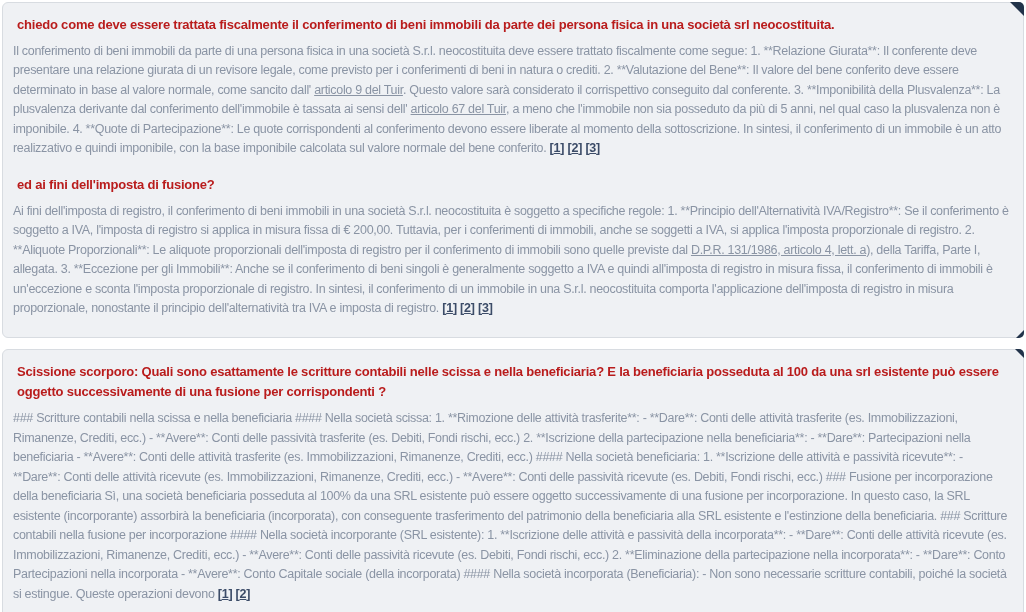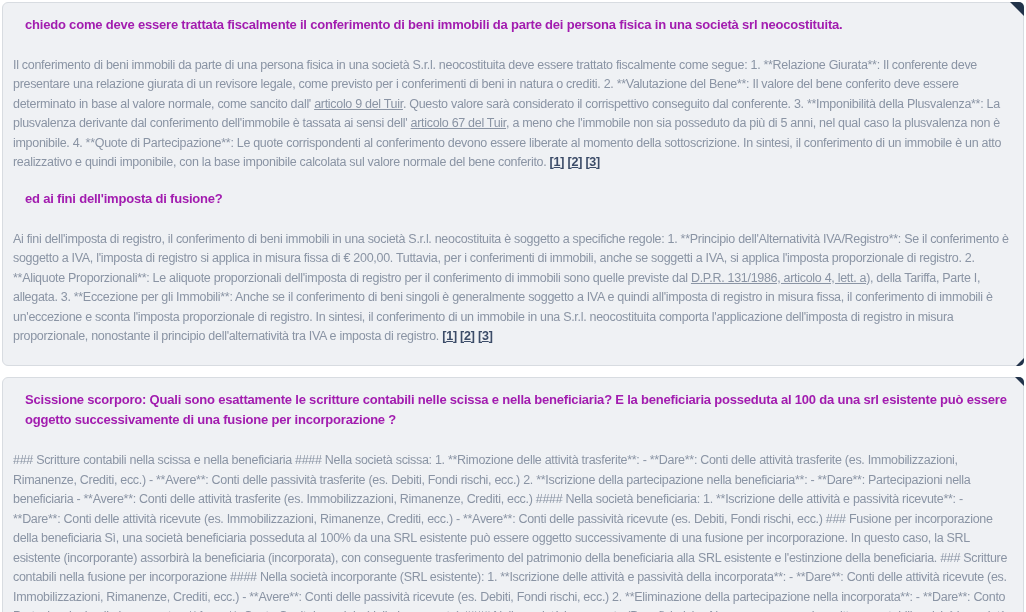--- a/index.html
+++ b/index.html
@@ -11,27 +11,27 @@
   }
   .chat { display: flex; flex-direction: column; gap: 11px; padding: 2px; }
   .card {
     position: relative;
     background: #eff1f4;
     border: 1px solid #d8dce1;
     border-radius: 6px;
     padding: 2px 10px 8px 10px;
   }
   .question {
-    margin: 10px 0 4px 12px;
+    margin: 10px 0 4px 4px;
     font-size: 13px; font-weight: 700;
-    color: #a21caf; letter-spacing: -0.2px; line-height: 1.6;
+    color: #b91c1c; letter-spacing: -0.2px; line-height: 1.6;
   }
   .qa + .qa .question { margin-top: 16px; }
   .answer {
-    margin: 20px 0 10px 0;
+    margin: 6px 0 10px 0;
     font-size: 12.5px; color: #8a94a4;
     letter-spacing: -0.3px; line-height: 19.5px;
   }
   a.inline-link { color: #8a94a4; text-decoration: underline; cursor: pointer; }
   a.cite {
     color: #3c4c68; font-weight: 700; text-decoration: none;
     letter-spacing: -0.2px; cursor: pointer;
   }
   a.cite u { text-decoration: underline; }
   .corner { position: absolute; width: 0; height: 0; }
@@ -65,19 +65,19 @@
     <div class="qa">
       <h2 class="question">ed ai fini dell'imposta di fusione?</h2>
       <p class="answer">Ai fini dell'imposta di registro, il conferimento di beni immobili in una società S.r.l. neocostituita è soggetto a specifiche regole: 1. **Principio dell'Alternatività IVA/Registro**: Se il conferimento è soggetto a IVA, l'imposta di registro si applica in misura fissa di € 200,00. Tuttavia, per i conferimenti di immobili, anche se soggetti a IVA, si applica l'imposta proporzionale di registro. 2. **Aliquote Proporzionali**: Le aliquote proporzionali dell'imposta di registro per il conferimento di immobili sono quelle previste dal <a class="inline-link">D.P.R. 131/1986, articolo 4, lett. a)</a>, della Tariffa, Parte I, allegata. 3. **Eccezione per gli Immobili**: Anche se il conferimento di beni singoli è generalmente soggetto a IVA e quindi all'imposta di registro in misura fissa, il conferimento di immobili è un'eccezione e sconta l'imposta proporzionale di registro. In sintesi, il conferimento di un immobile in una S.r.l. neocostituita comporta l'applicazione dell'imposta di registro in misura proporzionale, nonostante il principio dell'alternatività tra IVA e imposta di registro. <a class="cite">[<u>1</u>]</a> <a class="cite">[<u>2</u>]</a> <a class="cite">[<u>3</u>]</a> </p>
     </div>
     <span class="corner corner-br"></span>
   </section>
 
   <section class="card">
     <span class="corner corner-tr small"></span>
     <div class="qa">
-      <h2 class="question">Scissione scorporo: Quali sono esattamente le scritture contabili nelle scissa e nella beneficiaria? E la beneficiaria posseduta al 100 da una srl esistente può essere oggetto successivamente di una fusione per incorporazione ?</h2>
+      <h2 class="question">Scissione scorporo: Quali sono esattamente le scritture contabili nelle scissa e nella beneficiaria? E la beneficiaria posseduta al 100 da una srl esistente può essere oggetto successivamente di una fusione per corrispondenti ?</h2>
       <p class="answer">### Scritture contabili nella scissa e nella beneficiaria #### Nella società scissa: 1. **Rimozione delle attività trasferite**: - **Dare**: Conti delle attività trasferite (es. Immobilizzazioni, Rimanenze, Crediti, ecc.) - **Avere**: Conti delle passività trasferite (es. Debiti, Fondi rischi, ecc.) 2. **Iscrizione della partecipazione nella beneficiaria**: - **Dare**: Partecipazioni nella beneficiaria - **Avere**: Conti delle attività trasferite (es. Immobilizzazioni, Rimanenze, Crediti, ecc.) #### Nella società beneficiaria: 1. **Iscrizione delle attività e passività ricevute**: - **Dare**: Conti delle attività ricevute (es. Immobilizzazioni, Rimanenze, Crediti, ecc.) - **Avere**: Conti delle passività ricevute (es. Debiti, Fondi rischi, ecc.) ### Fusione per incorporazione della beneficiaria Sì, una società beneficiaria posseduta al 100% da una SRL esistente può essere oggetto successivamente di una fusione per incorporazione. In questo caso, la SRL esistente (incorporante) assorbirà la beneficiaria (incorporata), con conseguente trasferimento del patrimonio della beneficiaria alla SRL esistente e l'estinzione della beneficiaria. ### Scritture contabili nella fusione per incorporazione #### Nella società incorporante (SRL esistente): 1. **Iscrizione delle attività e passività della incorporata**: - **Dare**: Conti delle attività ricevute (es. Immobilizzazioni, Rimanenze, Crediti, ecc.) - **Avere**: Conti delle passività ricevute (es. Debiti, Fondi rischi, ecc.) 2. **Eliminazione della partecipazione nella incorporata**: - **Dare**: Conto Partecipazioni nella incorporata - **Avere**: Conto Capitale sociale (della incorporata) #### Nella società incorporata (Beneficiaria): - Non sono necessarie scritture contabili, poiché la società si estingue. Queste operazioni devono <a class="cite">[<u>1</u>]</a> <a class="cite">[<u>2</u>]</a> </p>
     </div>
 
   </section>
 
 </main>
 
 </body></html>

